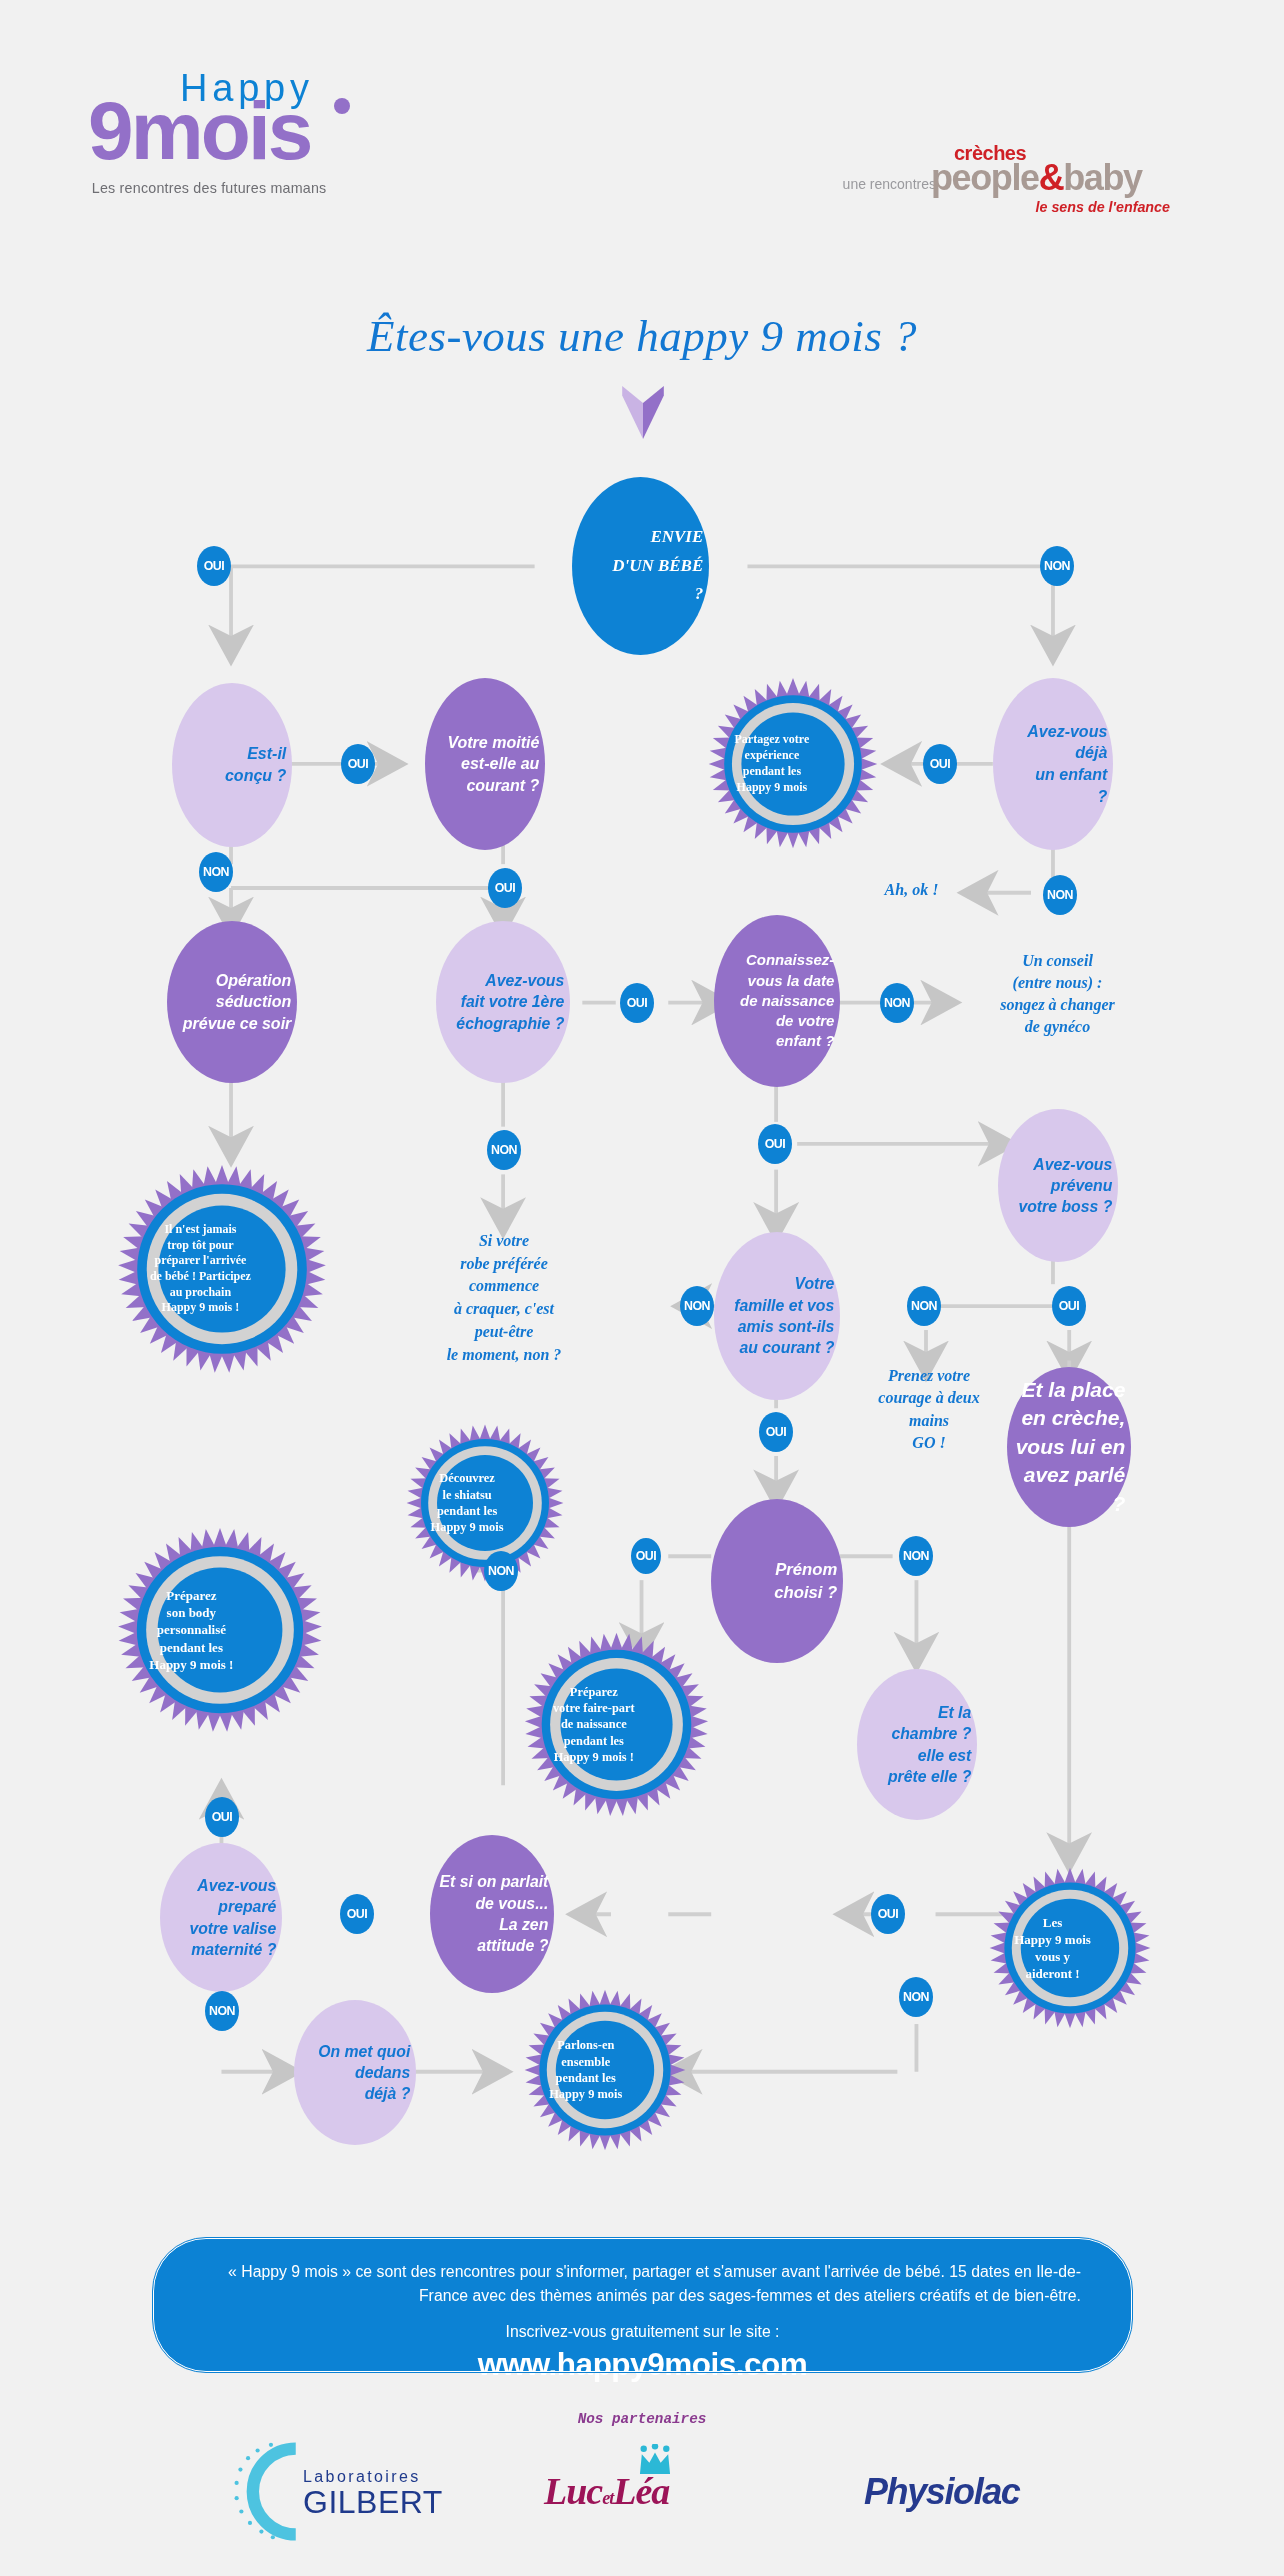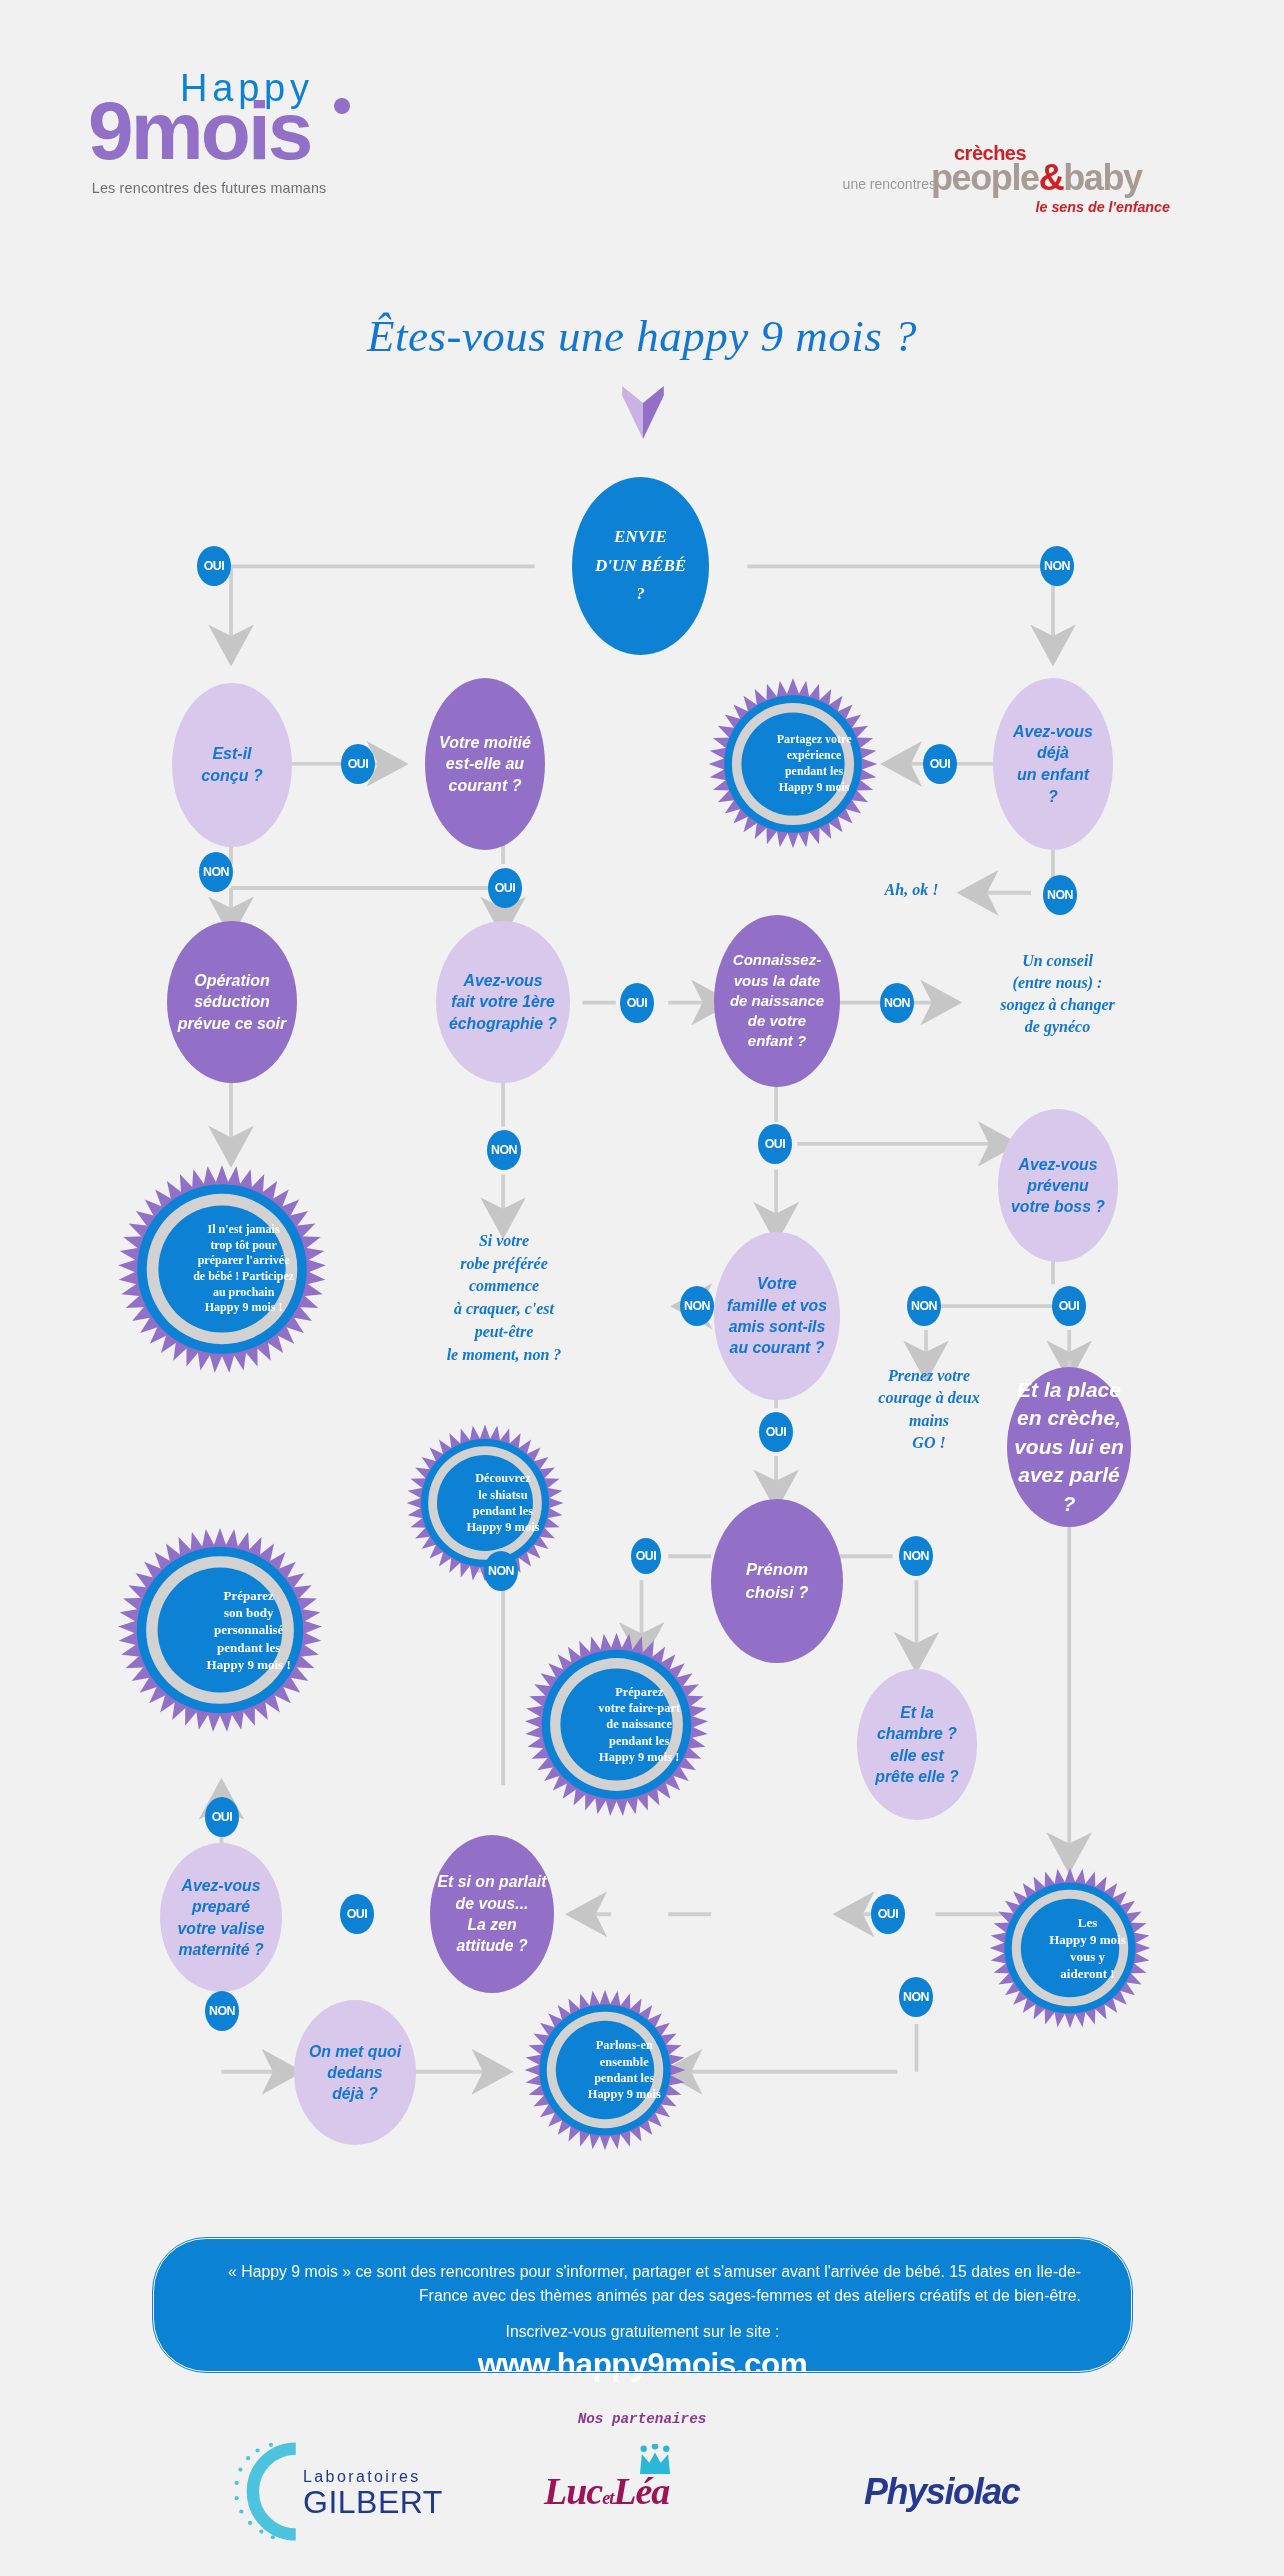--- a/index.html
+++ b/index.html
@@ -70,35 +70,35 @@
   #edges { position:absolute; left:0; top:0; width:1284px; height:2576px; }
 
   
   .node {
     position:absolute;
     display:flex; align-items:center; justify-content:center;
     text-align:center;
     border-radius:50%;
     padding:5.7px;
   }
-  .node .txt { width:100%; }
+  .node .txt { width:100%;text-align:right; }
 
   .n-blue   { background:#0d82d4; color:#ffffff;
               font-family:"Liberation Serif", serif; font-style:italic; font-weight:bold; }
   .n-purple { background:#9370c8; color:#ffffff;
               font-family:"Liberation Sans", sans-serif; font-style:italic; font-weight:bold; }
   .n-lilac  { background:#d8c8ec; color:#1277d2;
               font-family:"Liberation Sans", sans-serif; font-style:italic; font-weight:bold; }
 
   
   .badge { position:absolute; }
   .badge .bsvg { position:absolute; left:0; top:0; }
   .badge .blabel {
     position:absolute; left:0; top:0; width:100%; height:100%;
-    display:flex; align-items:center; justify-content:flex-end; text-align:center;
+    display:flex; align-items:center; justify-content:flex-start; text-align:center;
     color:#ffffff;
     font-family:"Liberation Serif", serif; font-weight:bold;
     padding:0 16%;
   }
 
   
   .note {
     position:absolute; text-align:center;
     font-family:"Liberation Serif", serif; font-style:italic; font-weight:bold;
     color:#1277d2;

